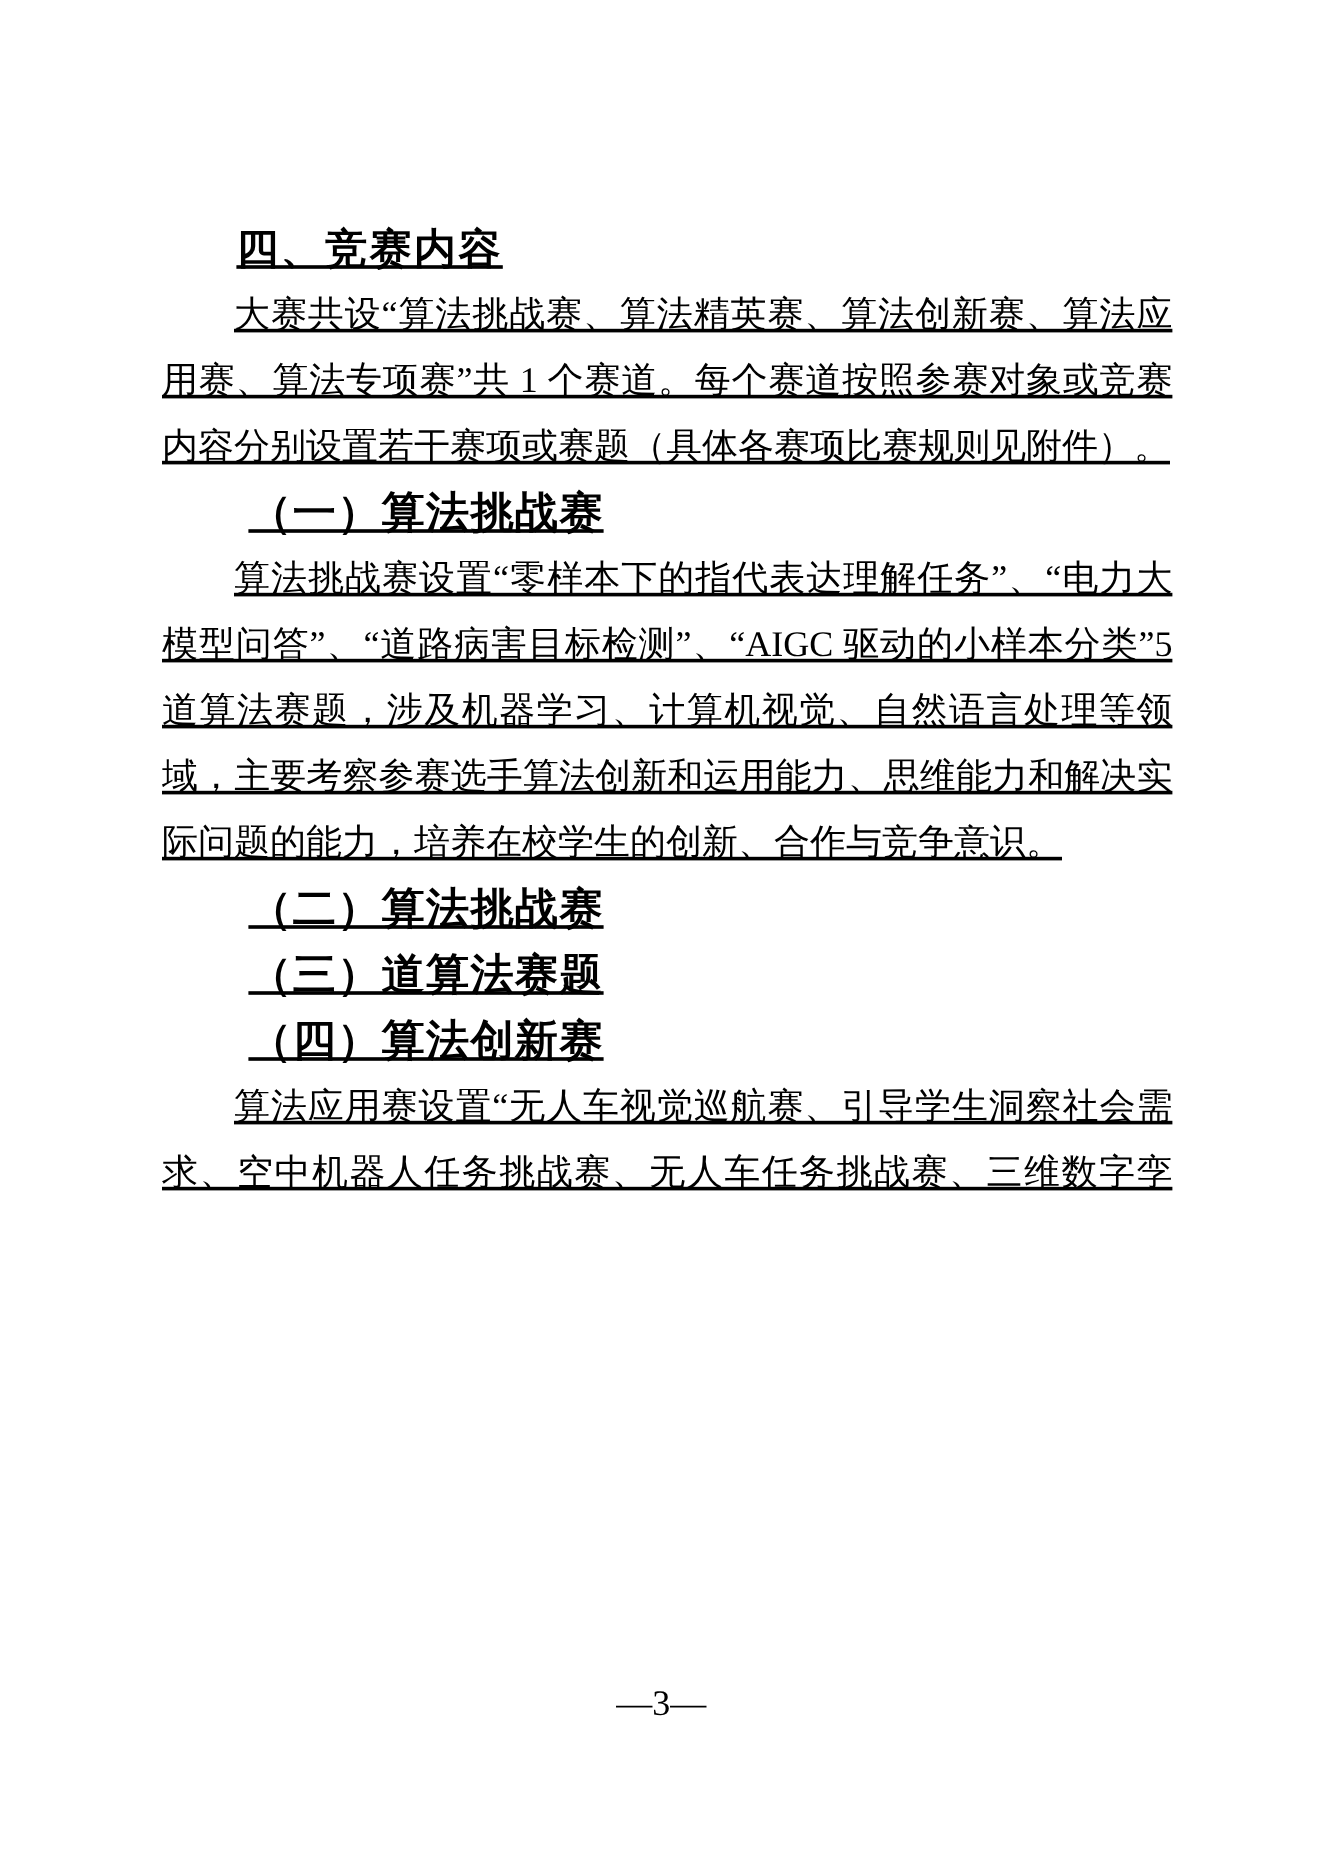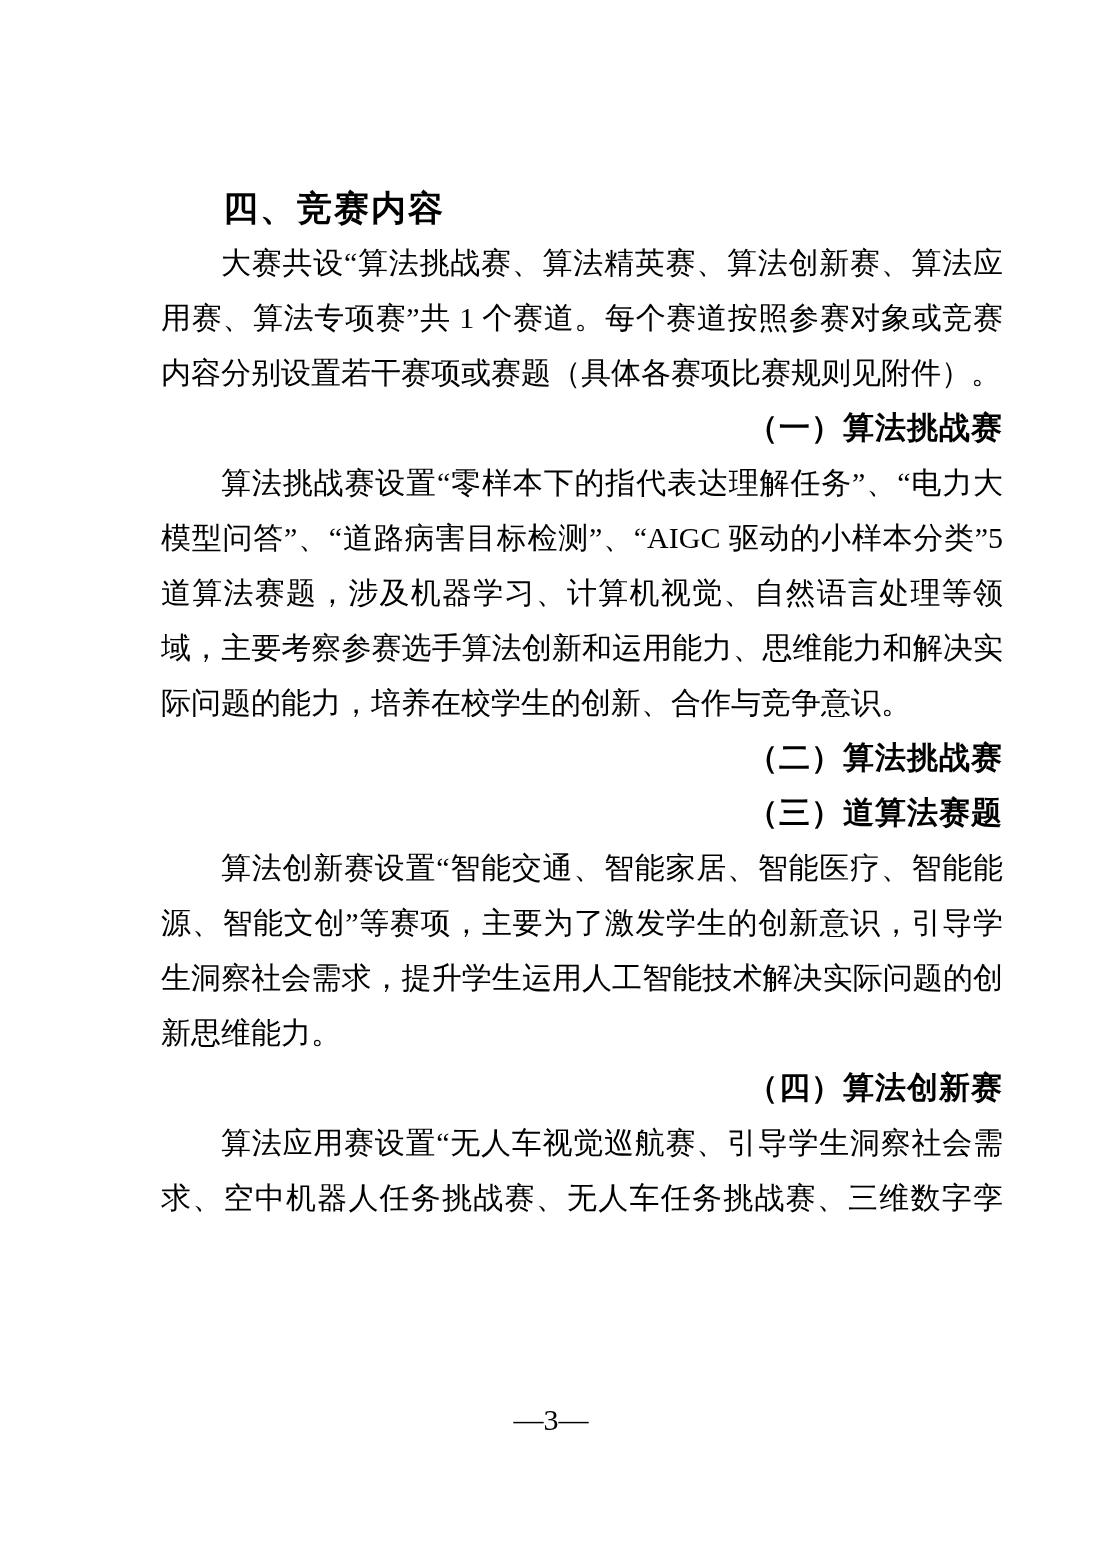--- a/index.html
+++ b/index.html
@@ -11,50 +11,51 @@
     position: relative;
     width: 1102px;
     height: 1559px;
     background: #ffffff;
     color: #000000;
     font-family: "Liberation Serif", "DejaVu Serif", serif;
     overflow: hidden;
   }
   .content {
     position: absolute;
-    left: 161px;
+    left: 135px;
     top: 180px;
     width: 842px;
     font-size: 30px;
     line-height: 55px;
     text-align: justify;
     text-justify: inter-ideograph;
+    text-decoration: underline;
   }
   .sec-title {
     margin: 0;
     font-family: "Liberation Sans", "DejaVu Sans", sans-serif;
     font-weight: bold;
     font-size: 35px;
     line-height: 55px;
     text-indent: 62px;
     letter-spacing: 2px;
     text-align: left;
   }
   .para {
     margin: 0;
     text-indent: 2em;
   }
   .sub-title {
     margin: 0;
     font-weight: bold;
-    font-size: 31px;
+    font-size: 36px;
     line-height: 55px;
     text-indent: 2em;
     letter-spacing: 1px;
-    text-align: right;
+    text-align: left;
   }
   .para.cutoff {
     text-align-last: justify;
   }
   .footer {
     position: absolute;
     left: 0;
     top: 1398px;
     width: 100%;
     text-align: center;
@@ -70,20 +71,19 @@
     <h2 class="sec-title">四、竞赛内容</h2>
 
     <p class="para">大赛共设“算法挑战赛、算法精英赛、算法创新赛、算法应用赛、算法专项赛”共 1 个赛道。每个赛道按照参赛对象或竞赛内容分别设置若干赛项或赛题（具体各赛项比赛规则见附件）。</p>
 
     <h3 class="sub-title">（一）算法挑战赛</h3>
     <p class="para">算法挑战赛设置“零样本下的指代表达理解任务”、“电力大模型问答”、“道路病害目标检测”、“AIGC 驱动的小样本分类”5 道算法赛题，涉及机器学习、计算机视觉、自然语言处理等领域，主要考察参赛选手算法创新和运用能力、思维能力和解决实际问题的能力，培养在校学生的创新、合作与竞争意识。</p>
 
     <h3 class="sub-title">（二）算法挑战赛</h3>
 
     <h3 class="sub-title">（三）道算法赛题</h3>
-    <p class="para">算法创新赛设置“智能交通、智能家居、智能医疗、智能能源、智能文创”等赛项，主要为了激发学生的创新意识，引导学生洞察社会需求，提升学生运用人工智能技术解决实际问题的创新思维能力。</p>
 
     <h3 class="sub-title">（四）算法创新赛</h3>
     <p class="para cutoff">算法应用赛设置“无人车视觉巡航赛、引导学生洞察社会需求、空中机器人任务挑战赛、无人车任务挑战赛、三维数字孪</p>
   </div>
 
   <div class="footer">—3—</div>
 </div>
 
 </body></html>

